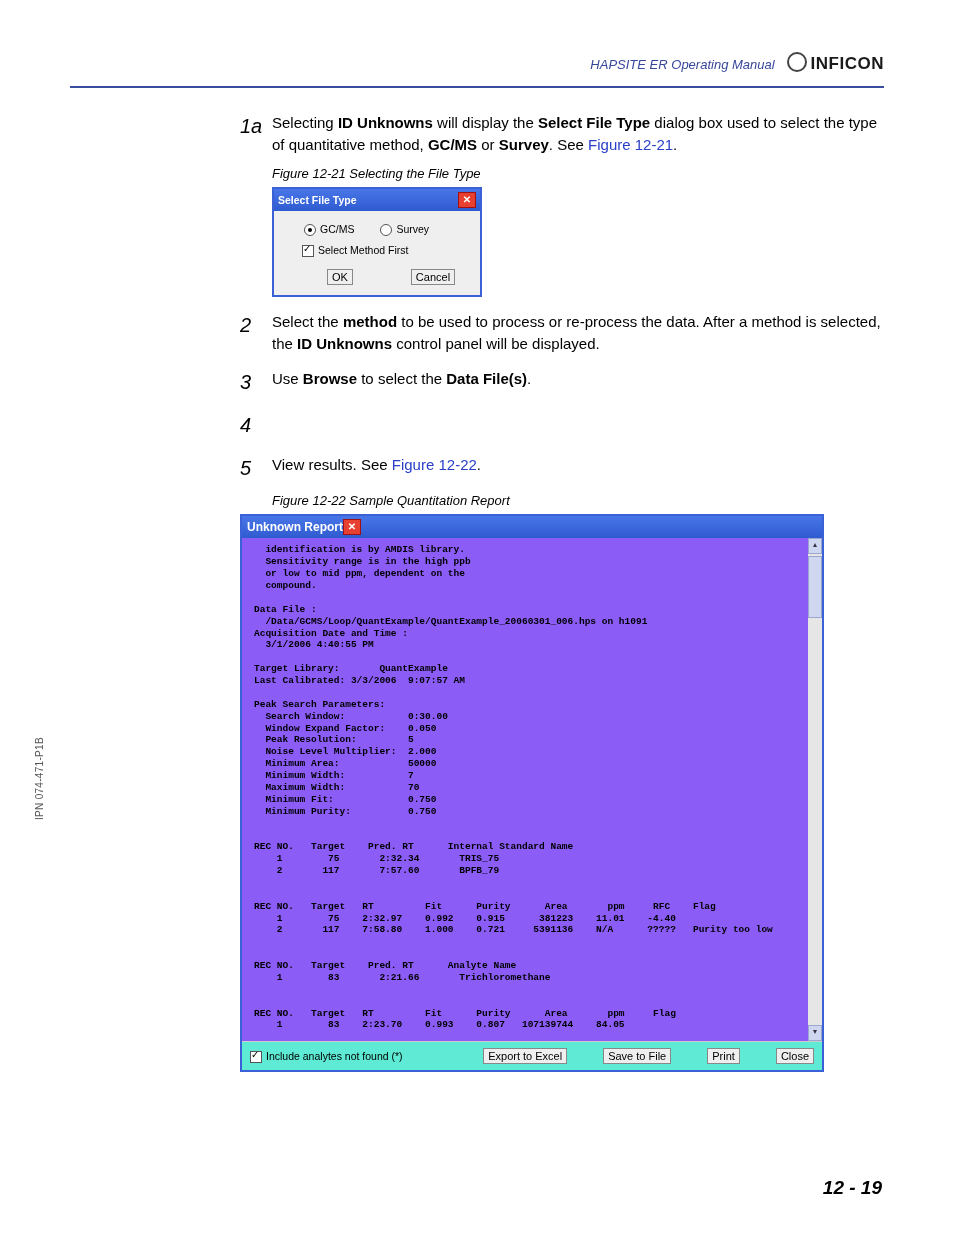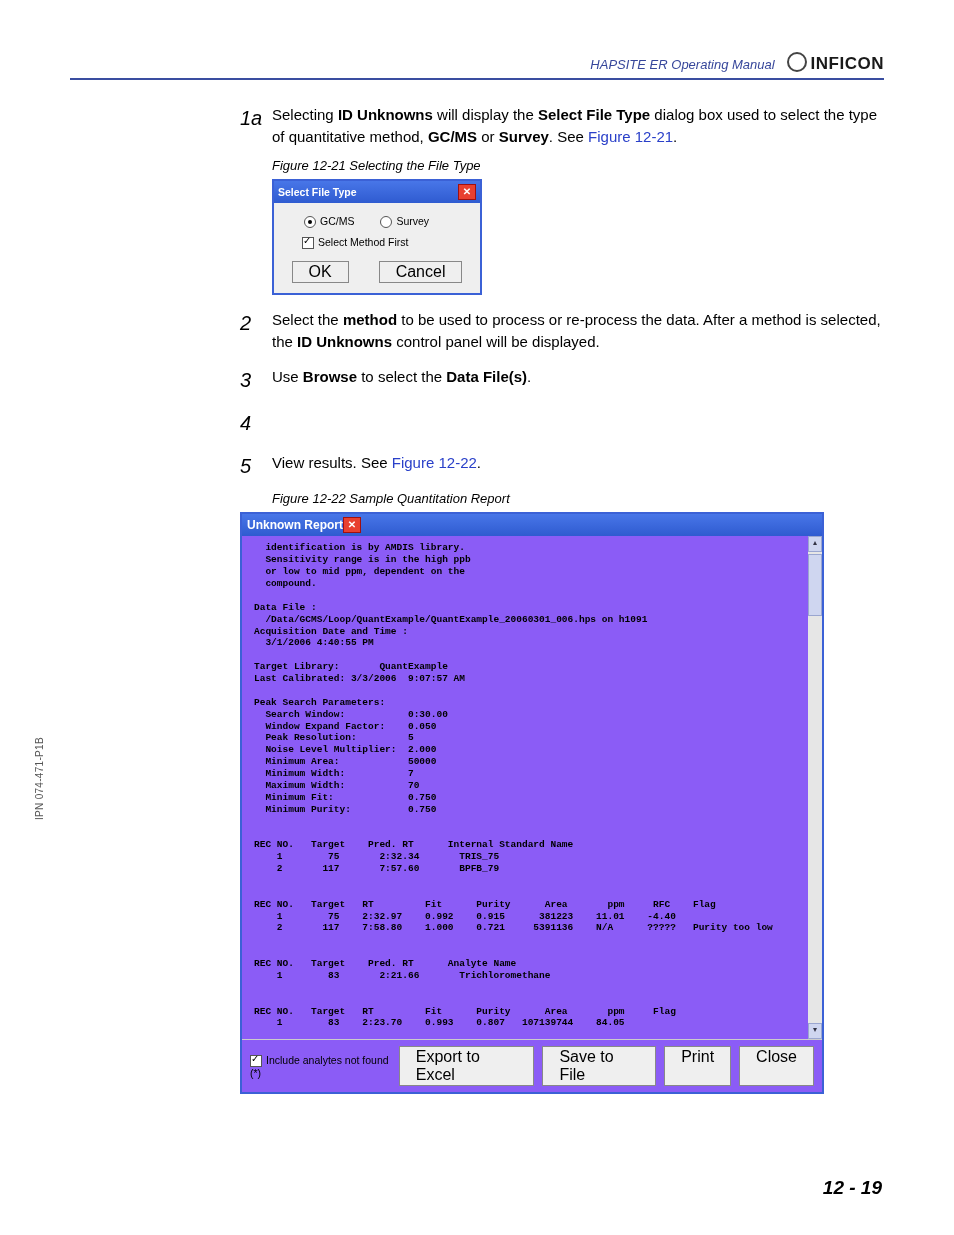--- a/index.html
+++ b/index.html
@@ -14,21 +14,21 @@
   .page {
     position: relative;
     padding: 54px 70px 40px 70px;
     box-sizing: border-box;
     height: 100%;
   }
   .header-row {
     display: flex;
     align-items: flex-end;
     justify-content: flex-end;
-    margin-bottom: 4px;
+    margin-bottom: 12px;
     text-align: center;
   }
   .header-title {
     font-style: italic;
     font-size: 13px;
     color: #37479b;
     margin-right: 12px;
     padding-bottom: 2px;
   }
   .logo {
@@ -117,21 +117,21 @@
   .cbx {
     width: 10px; height: 10px; border:1px solid #555; display:inline-block;
     margin-right:4px; vertical-align:middle; background:#fff; position:relative;
   }
   .cbx.sel::after {
     content: "✓"; position:absolute; top:-3px; left:0; font-size:10px; color:#000;
   }
   .dlg1-row2 { padding: 0 0 8px 18px; }
   .dlg1-btns { display:flex; gap: 30px; justify-content:center; margin-top:4px;}
   .winbtn {
-    border: 1px solid #888; background:#efefef; padding: 1px 16px; font-size:16px;
+    border: 1px solid #888; background:#efefef; padding: 1px 4px; font-size:11px;margin-left:28px;
   }
 
   
   .dlg2 {
     margin-left: 0px;
     width: 580px;
     border: 2px solid #3b61d6;
     background: #fff;
     font-size: 10px;
   }
@@ -166,23 +166,23 @@
   }
   .sbtn {
     width:12px; height:14px; background:#cfd6f0; border:1px solid #9aa6d0;
     font-size:8px; text-align:center; line-height:12px; color:#334;
   }
   .sthumb {
     width:12px; height:60px; background:#cfd6f0; border:1px solid #9aa6d0;
     margin-top:2px;
   }
   .dlg2-footer {
-    display:flex; align-items:center; justify-content:center;
+    display:flex; align-items:center; justify-content:space-between;
     padding: 6px 8px; border-top:1px solid #ccc; font-size:10.5px;
-    background:#8b5cf6;
+    background:#5eead4;
   }
   .dlg2-footer .right { display:flex; gap:8px; }
 
   .side-label {
     position:absolute;
     left: 34px;
     top: 820px;
     transform: rotate(-90deg);
     transform-origin: left top;
     font-size: 10px;

